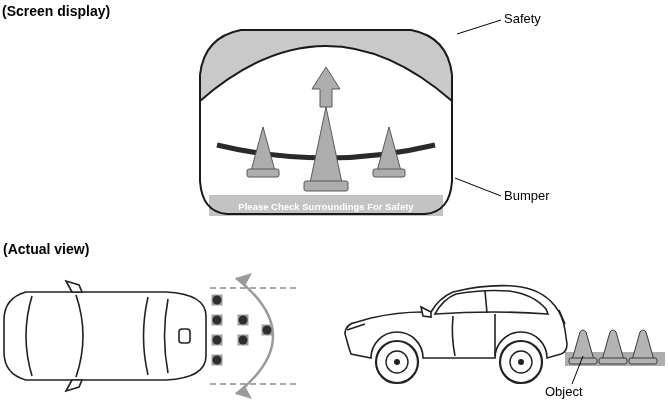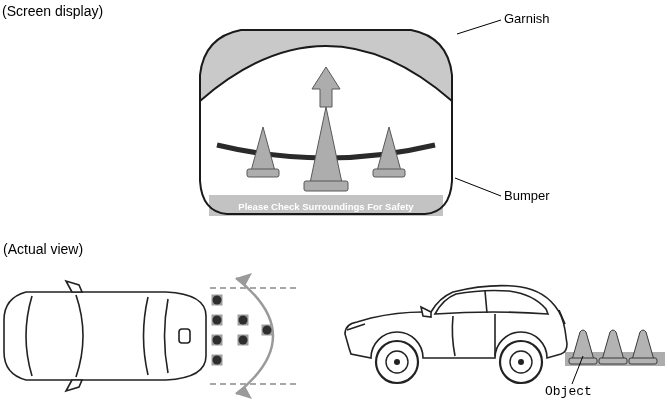--- a/index.html
+++ b/index.html
@@ -1,37 +1,37 @@
 <!DOCTYPE html>
 <html><head>
 <meta charset="utf-8">
 <style>
   html,body{margin:0;padding:0;}
   body{
     width:668px;height:406px;position:relative;background:#ffffff;
     font-family:"Liberation Sans", sans-serif;color:#000;overflow:hidden;
   }
   .abs{position:absolute;}
-  .section-label{font-size:14px;font-weight:normal;white-space:nowrap;}
+  .section-label{font-size:14px;font-weight:bold;white-space:nowrap;}
   .callout-label{font-size:13px;font-weight:normal;white-space:nowrap;}
   svg{display:block;}
   .overlay{pointer-events:none;}
 </style>
 </head>
 <body>
 
 <div class="abs section-label" style="left:2px;top:3px;">(Screen display)</div>
 
 <div class="abs section-label" style="left:3px;top:241px;">(Actual view)</div>
 
-<div class="abs callout-label" style="left:504px;top:11px;">Garnish</div>
+<div class="abs callout-label" style="left:504px;top:11px;">Safety</div>
 
 <div class="abs callout-label" style="left:504px;top:188px;">Bumper</div>
 
-<div class="abs callout-label" style="left:545px;top:384px;font-family:Liberation Mono, monospace;">Object</div>
+<div class="abs callout-label" style="left:545px;top:384px;">Object</div>
 
 <svg class="abs" style="left:193px;top:13px;" width="266" height="214" viewBox="0 0 266 214">
 
   <path d="M7,62 Q11,24 48,17 L218,17 Q255,24 259,62 L259,168 Q257,199 232,201 L34,201 Q9,199 7,168 Z" fill="#ffffff" stroke="none"></path>
 
   <path d="M7,88 Q133,-22 259,88 L259,62 Q255,24 218,17 L48,17 Q11,24 7,62 Z" fill="#c9c9c9" stroke="none"></path>
 
   <path d="M7,88 Q133,-22 259,88" fill="none" stroke="#1a1a1a" stroke-width="2"></path>
 
   <path d="M24,132 Q133,158 242,132" fill="none" stroke="#2a2a2a" stroke-width="5"></path>

